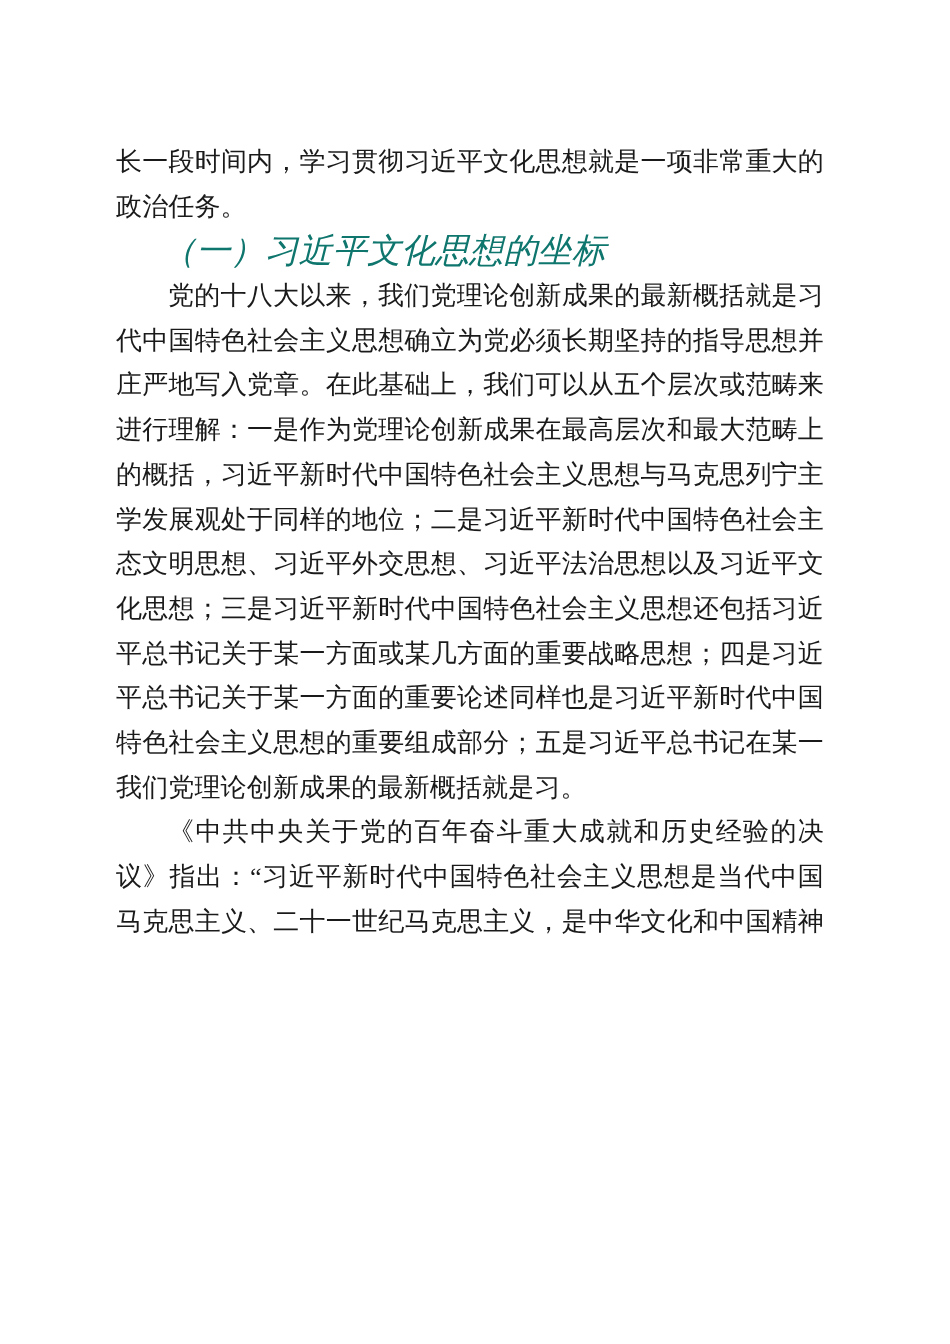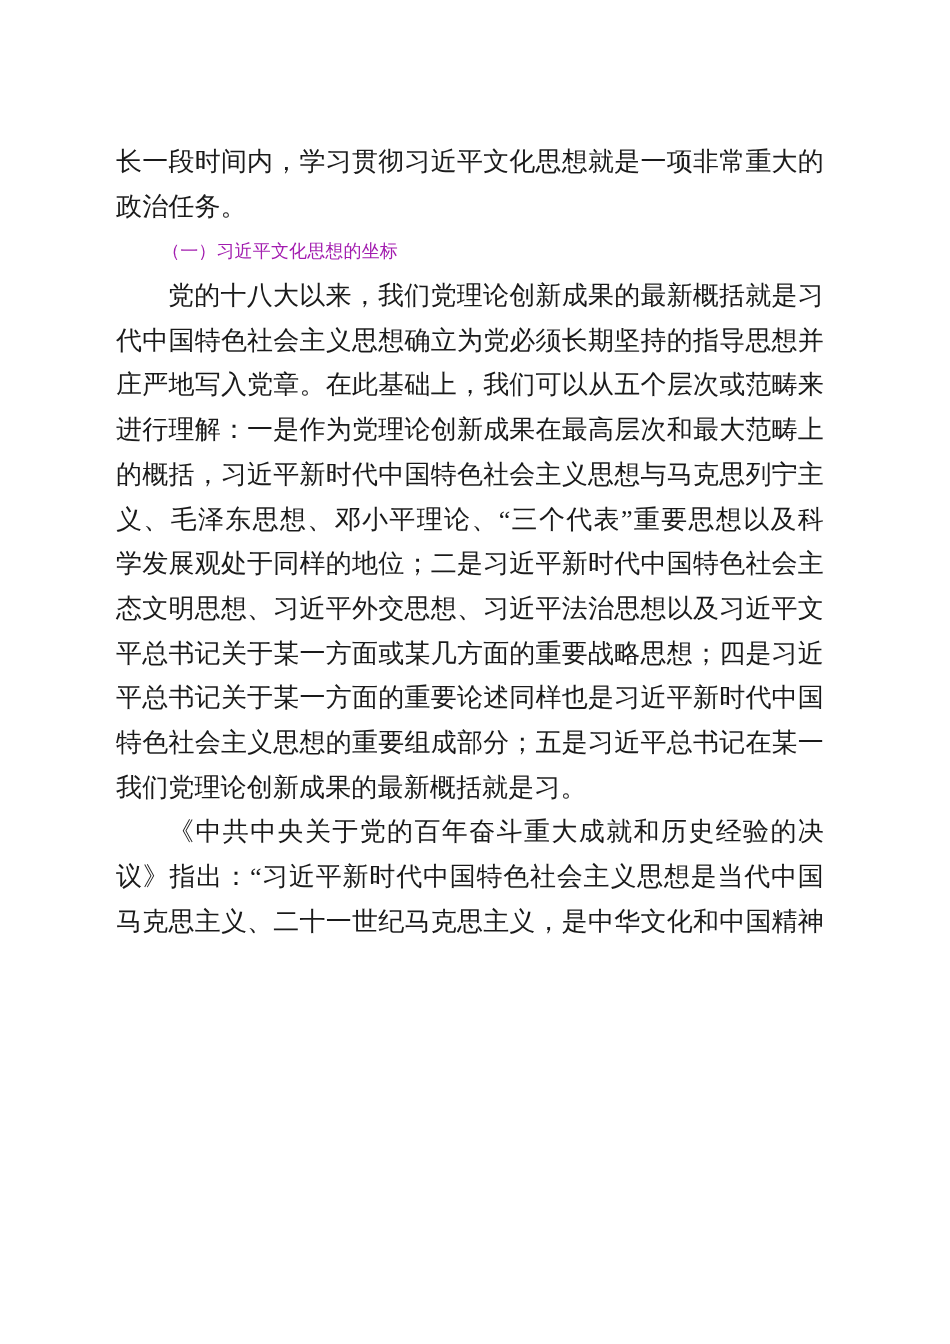--- a/index.html
+++ b/index.html
@@ -44,41 +44,42 @@
   
   .h1 {
     font-family: "Liberation Sans", sans-serif;
     font-weight: 700;
     font-size: 27px;
     color: #000000;
     letter-spacing: 0.5px;
   }
   
   .h2 {
-    font-size: 18px;
-    color: #a21caf;
+    font-style: italic;
+    font-size: 34px;
+    color: #0f766e;
     padding-left: 46px;
   }
 </style>
 </head>
 <body>
 
 <div class="page">
   <div class="doc-body">
     <div class="line fill">长一段时间内，学习贯彻习近平文化思想就是一项非常重大的</div>
     <div class="line">政治任务。</div>
     <div class="line h2">（一）习近平文化思想的坐标</div>
     <div class="line fill indent">党的十八大以来，我们党理论创新成果的最新概括就是习</div>
     <div class="line fill">代中国特色社会主义思想确立为党必须长期坚持的指导思想并</div>
     <div class="line fill">庄严地写入党章。在此基础上，我们可以从五个层次或范畴来</div>
     <div class="line fill">进行理解：一是作为党理论创新成果在最高层次和最大范畴上</div>
     <div class="line fill">的概括，习近平新时代中国特色社会主义思想与马克思列宁主</div>
-    <div class="line fill">义、毛泽东思想、邓小平理论、“三个代表”重要思想以及科</div>
     <div class="line fill">学发展观处于同样的地位；二是习近平新时代中国特色社会主</div>
     <div class="line fill">态文明思想、习近平外交思想、习近平法治思想以及习近平文</div>
+    <div class="line fill">化思想；三是习近平新时代中国特色社会主义思想还包括习近</div>
     <div class="line fill">平总书记关于某一方面或某几方面的重要战略思想；四是习近</div>
     <div class="line fill">平总书记关于某一方面的重要论述同样也是习近平新时代中国</div>
     <div class="line fill">特色社会主义思想的重要组成部分；五是习近平总书记在某一</div>
     <div class="line">我们党理论创新成果的最新概括就是习。</div>
     <div class="line fill indent">《中共中央关于党的百年奋斗重大成就和历史经验的决</div>
     <div class="line fill">议》指出：“习近平新时代中国特色社会主义思想是当代中国</div>
     <div class="line fill">马克思主义、二十一世纪马克思主义，是中华文化和中国精神</div>
   </div>
 </div>
 

